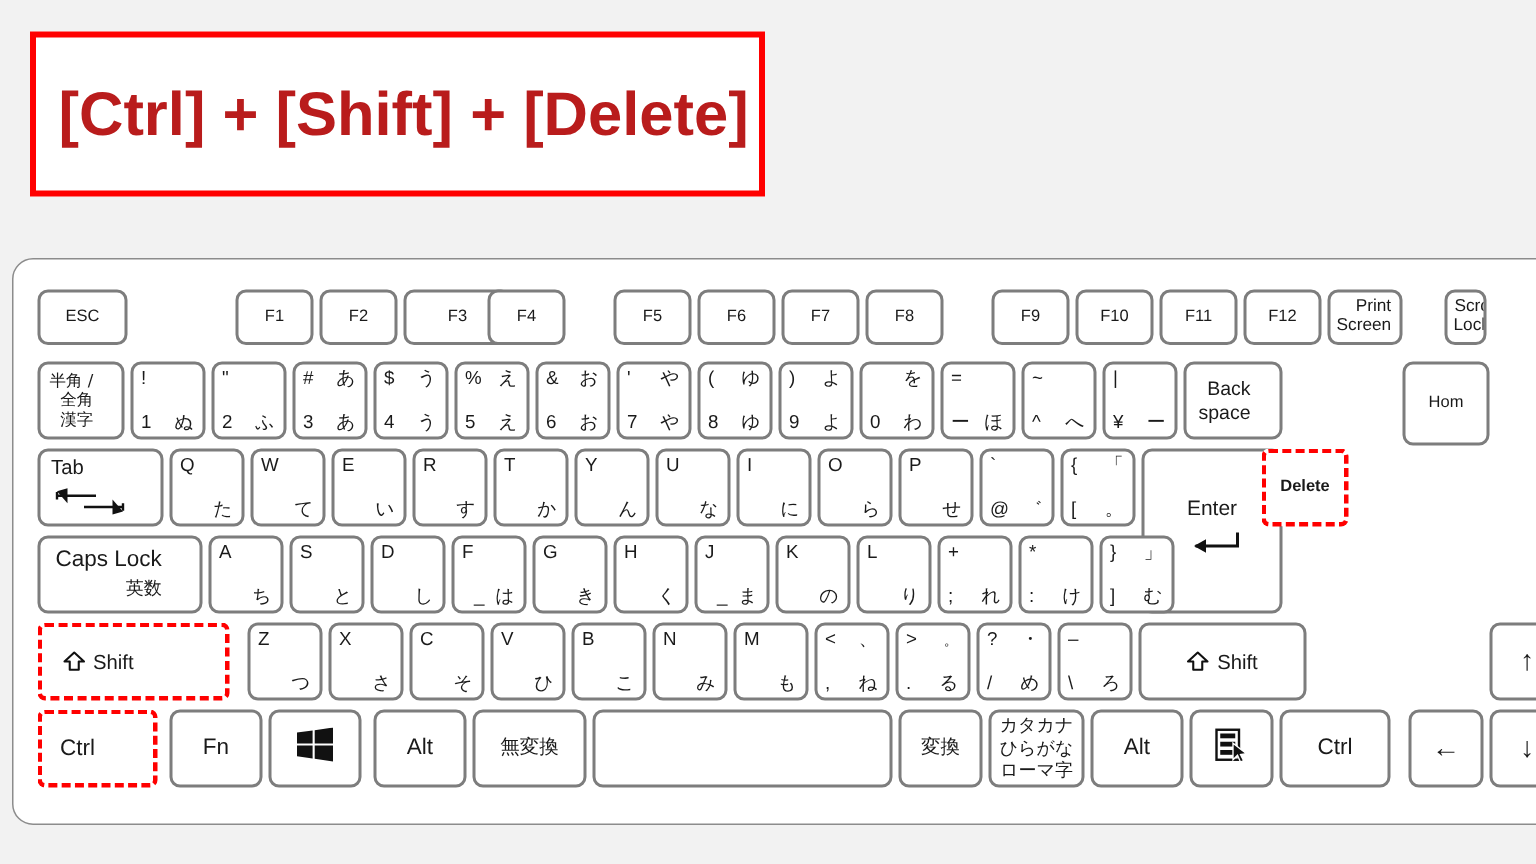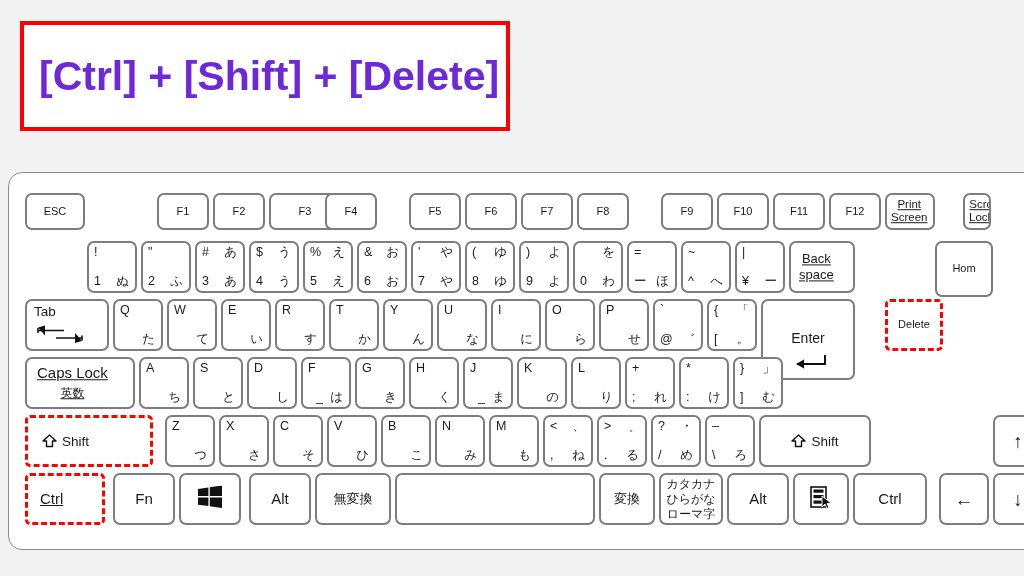--- a/index.html
+++ b/index.html
@@ -24,21 +24,21 @@
     width: 490px;
     height: 110px;
     box-sizing: border-box;
     border: 4px solid #ff0000;
     background: #ffffff;
     display: flex;
     align-items: center;
     justify-content: flex-start;
   }
   #banner-text {
-    color: #6d28d9;
+    color: #b91c1c;
     font-size: 41px;
     font-weight: bold;
     letter-spacing: 0px;
     padding-left: 15px;
     white-space: nowrap;
     font-family: "Liberation Sans", "DejaVu Sans", sans-serif;
   }
 
   
   #keyboard {
@@ -101,22 +101,21 @@
     right: 6px; bottom: 4px;
     font-size: 12.5px;
     line-height: 1;
   }
   .lbl-ml {          
     position: absolute;
     left: 6px; top: 50%;
     transform: translateY(-50%);
     font-size: 12px;
     line-height: 1.2;
-    text-align: center;
-    text-decoration: underline;
+    text-align: right;
   }
   .lbl-tl2 {         
     position: absolute;
     left: 7px; top: 4px;
     font-size: 13.5px;
     line-height: 1;
   }
   .jp { font-family: "DejaVu Sans", "Liberation Sans", sans-serif; }
 
   .shiftface {
@@ -215,20 +214,27 @@
       <span>Screen</span>
     </span>
     </div>
   <div class="key" style="left:908px; top:20px; width:28px; height:37px;margin-left:46px;">
     <span class="lbl-ml" style="left:4px;font-size:11.5px;">
       <span>Scro</span><br>
       <span>Lock</span>
     </span>
     </div>
 
+  <div class="key" style="left:16px; top:68px; width:58px; height:52px;">
+    <span class="lbl-ml jp" style="font-size:11px;">
+      <span>半角 /</span><br>
+      <span>全角</span><br>
+      <span>漢字</span>
+    </span>
+    </div>
 
   <div class="key" style="left:78px; top:68px; width:50px; height:52px;">
     <span class="lbl-tl">!</span>
     <span class="lbl-bl">1</span>
     <span class="lbl-br jp">ぬ</span>
     </div>
   <div class="key" style="left:132px; top:68px; width:50px; height:52px;">
     <span class="lbl-tl">"</span>
     <span class="lbl-bl">2</span>
     <span class="lbl-br jp">ふ</span>
@@ -361,30 +367,30 @@
     <span class="lbl-bl">@</span>
     <span class="lbl-br jp">゛</span>
     </div>
   <div class="key" style="left:698px; top:126px; width:50px; height:52px;">
     <span class="lbl-tl">{</span>
     <span class="lbl-bl">[</span>
     <span class="lbl-tr jp">「</span>
     <span class="lbl-br jp">。</span>
     </div>
 
-  <div class="key" style="left:752px; top:126px; width:94px; height:81px;">
+  <div class="key" style="left:752px; top:126px; width:94px; height:110px;">
     <span class="lbl-c" style="top:30px;transform:none;font-size:14px;">Enter</span>
     <span class="enterglyph" style="bottom:auto;top:52px;">
       <svg width="46" height="16" viewBox="0 0 46 16">
         <path d="M40 2 L40 11 L12 11" stroke="#111" stroke-width="2" fill="none"></path>
         <polygon points="11,11 19,6.5 19,15.5" fill="#111"></polygon>
       </svg>
     </span>
     </div>
-  <div class="key hl" style="left:876px; top:126px; width:58px; height:52px;">
+  <div class="key hl" style="left:832px; top:126px; width:58px; height:52px;font-weight:bold;">
     <span class="lbl-c">Delete</span>
     </div>
 
   <div class="key" style="left:16px; top:184px; width:110px; height:52px;">
     <span class="lbl-ml" style="left:10px;font-size:15px;line-height:1.25;">
       <span>Caps Lock</span><br>
       <span class="jp" style="font-size:12px;">英数</span>
     </span>
     </div>
   <div class="key" style="left:130px; top:184px; width:50px; height:52px;">

